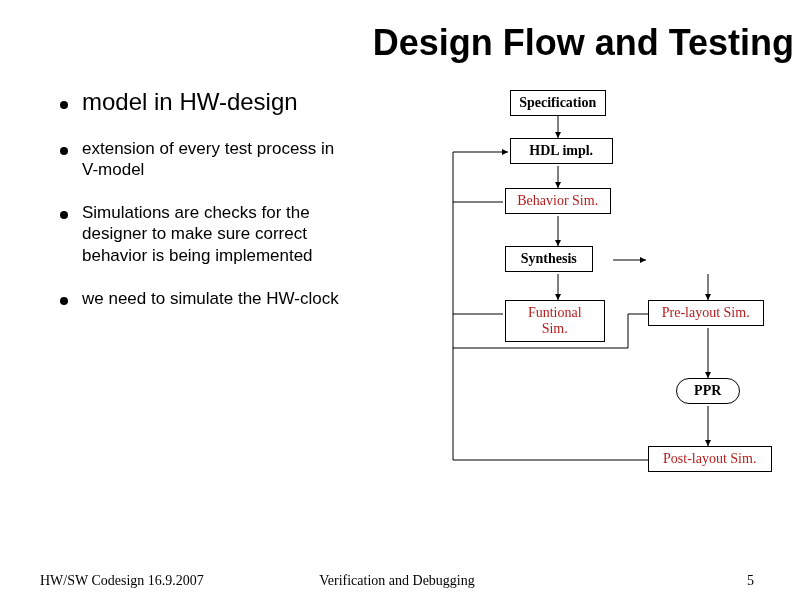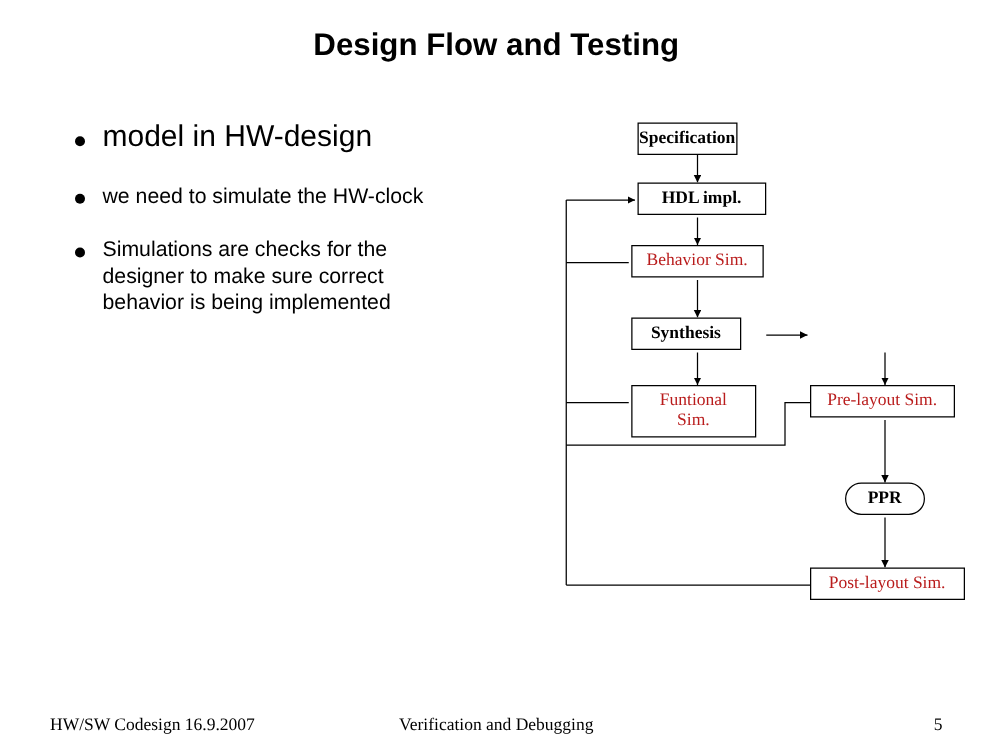--- a/index.html
+++ b/index.html
@@ -5,27 +5,27 @@
   * { margin: 0; padding: 0; box-sizing: border-box; }
   body {
     width: 794px;
     height: 595px;
     background: #fff;
     font-family: Arial, Helvetica, sans-serif;
     position: relative;
     overflow: hidden;
   }
   .title {
-    font-size: 25px;
-    text-align: center;
+    font-size: 36px;
+    text-align: right;
     padding-top: 22px;
   }
   .content {
     display: flex;
-    margin-top: 45px;
+    margin-top: 24px;
     gap: 48px;
   }
   .left {
     width: 360px;
     padding-left: 60px;
   }
   ul.bullets { list-style: none; }
   ul.bullets li {
     position: relative;
     padding-left: 22px;
@@ -78,22 +78,23 @@
 </style>
 </head>
 <body>
 
 <h1 class="title">Design Flow and Testing</h1>
 
 <div class="content">
   <div class="left">
     <ul class="bullets">
       <li class="b-large">model in HW-design</li>
+      <li class="b-small">extension of every test process in V-model</li>
+      <li class="b-small">Simulations are checks for the designer to make sure correct behavior is being implemented</li>
       <li class="b-small">we need to simulate the HW-clock</li>
-      <li class="b-small">Simulations are checks for the designer to make sure correct behavior is being implemented</li>
     </ul>
   </div>
 
   <div class="right">
     <svg class="lines" width="400" height="420">
       <defs>
         <marker id="ah" markerWidth="8" markerHeight="8" refX="6" refY="3" orient="auto">
           <path d="M0,0 L6,3 L0,6 Z" fill="#000"></path>
         </marker>
       </defs>
@@ -120,21 +121,21 @@
 
       <line x1="95" y1="114" x2="45" y2="114" stroke="#000"></line>
 
       <line x1="95" y1="226" x2="45" y2="226" stroke="#000"></line>
 
       <polyline points="240,226 220,226 220,260 45,260" fill="none" stroke="#000"></polyline>
 
       <line x1="240" y1="372" x2="45" y2="372" stroke="#000"></line>
     </svg>
 
-    <div class="box bold" style="left:102px; top:2px; width:80px;">Specification</div>
+    <div class="box bold" style="left:102px; top:2px; width:96px;">Specification</div>
     <div class="box bold" style="left:102px; top:50px; width:103px;text-align:center;">HDL impl.</div>
     <div class="box gray" style="left:97px; top:100px; width:106px;">Behavior Sim.</div>
     <div class="box bold" style="left:97px; top:158px; width:88px;">Synthesis</div>
     <div class="box gray" style="left:97px; top:212px; width:100px;">Funtional Sim.</div>
     <div class="box gray" style="left:240px; top:212px; width:116px;">Pre-layout Sim.</div>
     <div class="box bold" style="left:268px; top:290px; width:64px;border-radius:13px;">PPR</div>
     <div class="box gray" style="left:240px; top:358px; width:124px;">Post-layout Sim.</div>
   </div>
 </div>
 

